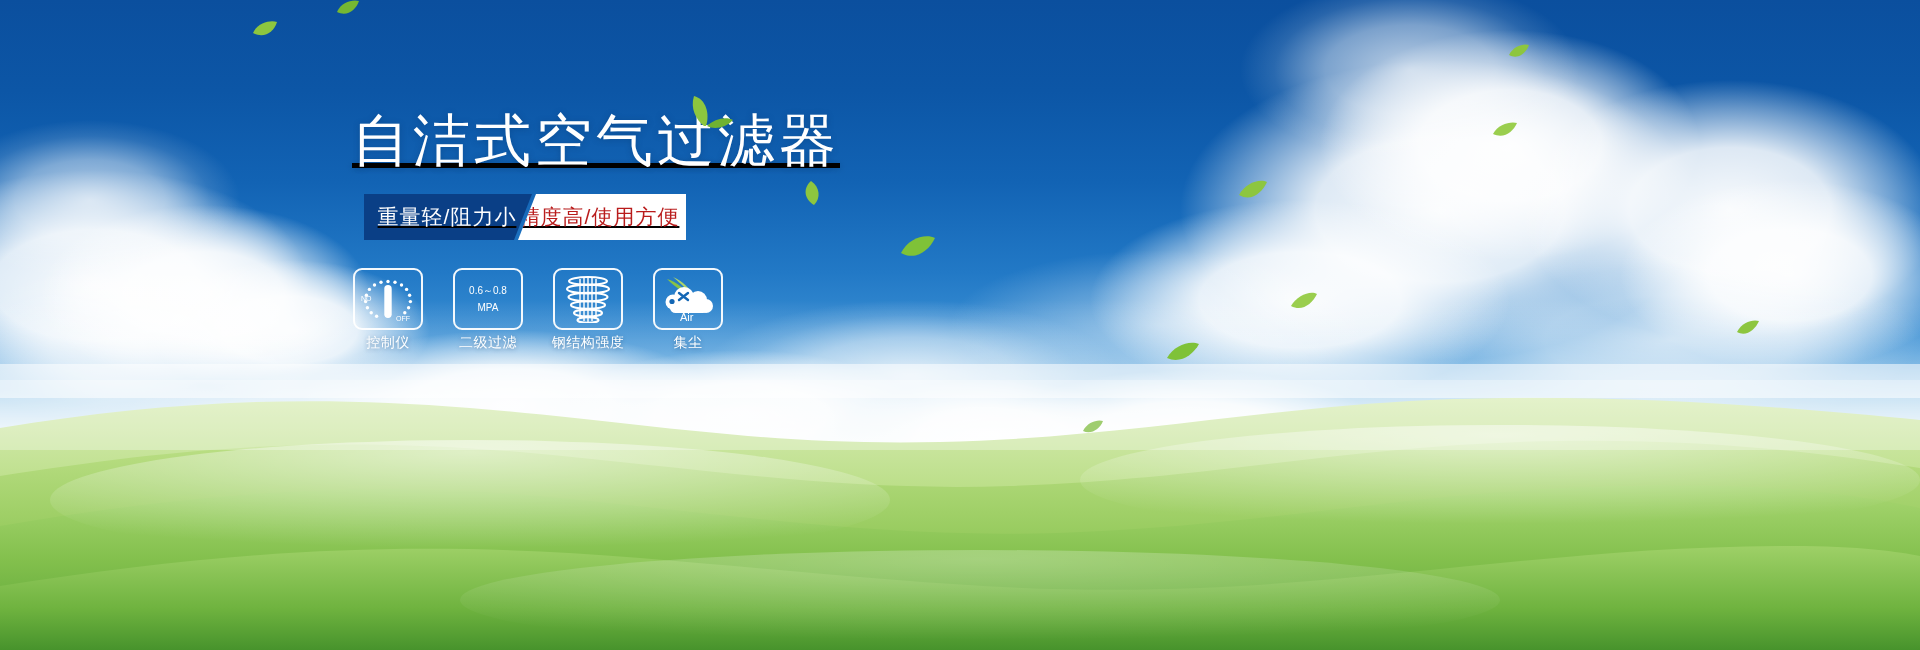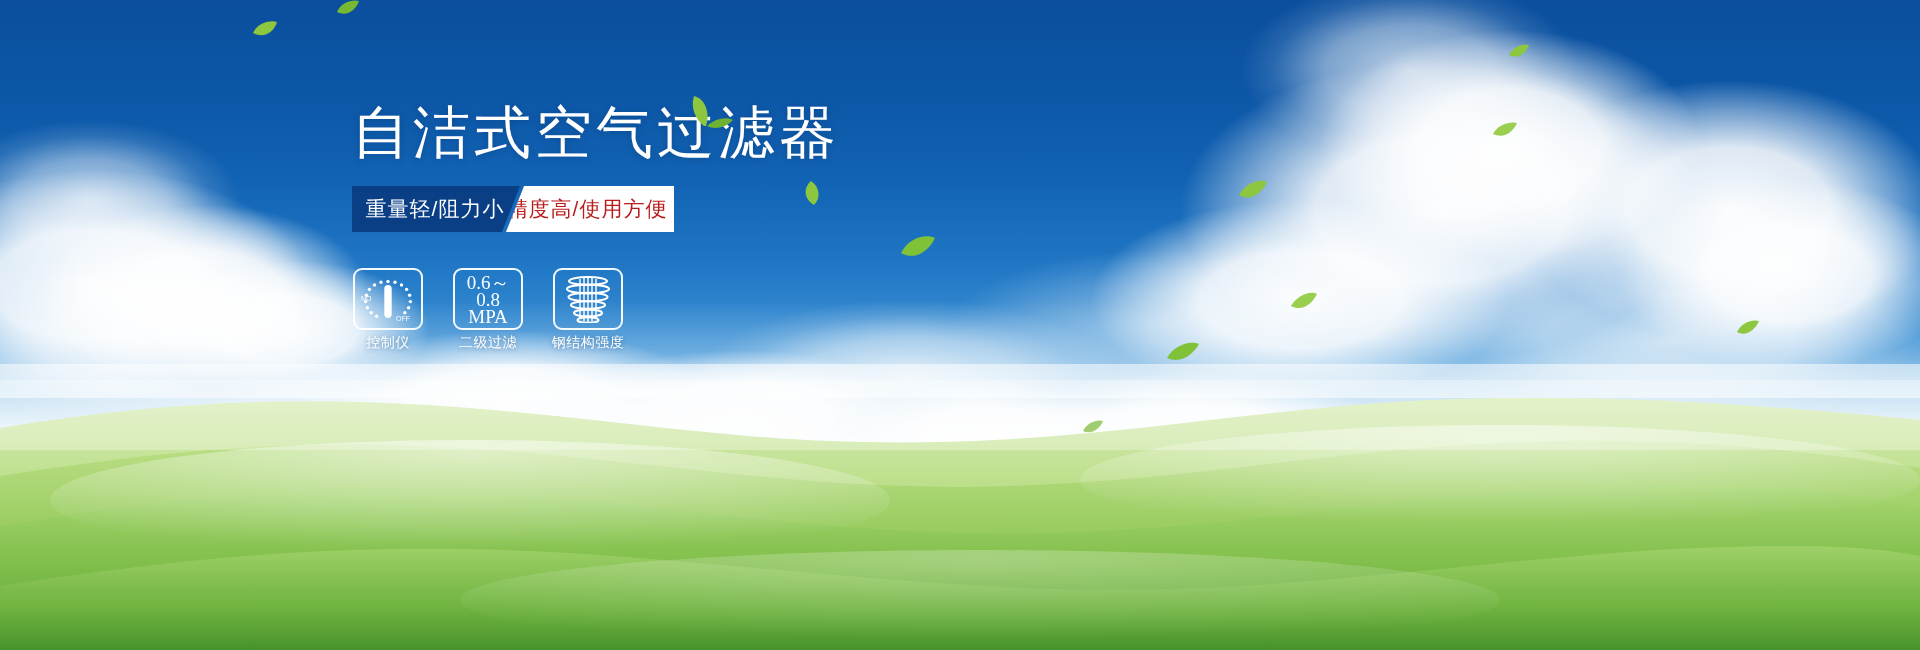--- a/index.html
+++ b/index.html
@@ -38,32 +38,32 @@
     height: 150px; top: 300px;
     background: linear-gradient(180deg, rgba(255,255,255,0) 0%, rgba(255,255,255,0.30) 45%, rgba(255,255,255,0.75) 85%, rgba(255,255,255,0.92) 100%);
     pointer-events: none;
   }
 
   
   .grass-wrap { position: absolute; left: 0; bottom: 0; width: 1920px; height: 300px; }
   .grass-svg { display: block; width: 1920px; height: 300px; }
 
   
-  .content { position: absolute; left: 352px; top: 100px; width: 700px; }
+  .content { position: absolute; left: 352px; top: 108px; width: 700px; text-decoration: underline; }
   .title {
     font-size: 57px;
     line-height: 64px;
     letter-spacing: 4px;
     color: #ffffff;
     font-weight: 400;
     white-space: nowrap;
     text-shadow: 0 1px 6px rgba(4,48,96,0.35);
   }
 
-  .tags { margin-top: 22px; display: flex; align-items: stretch; width: 322px; height: 46px; }
+  .tags { margin-top: 22px; display: flex; align-items: stretch; width: 322px; height: 46px; margin-left: 12px; }
   .tag {
     display: flex; align-items: center; justify-content: center;
     font-size: 21px; letter-spacing: 1px; white-space: nowrap;
   }
   .tag-dark {
     background: #0a3f86; color: #ffffff;
     padding: 0 16px 0 14px;
     clip-path: polygon(0 0, 100% 0, calc(100% - 18px) 100%, 0 100%);
     width: 168px;
   }
@@ -79,21 +79,21 @@
   .features { position: absolute; left: 352px; top: 268px; display: flex; gap: 28px; }
   .feature { width: 72px; display: flex; flex-direction: column; align-items: center; }
   .feature-box {
     width: 70px; height: 62px;
     border: 2px solid rgba(255,255,255,0.95);
     border-radius: 9px;
     display: flex; flex-direction: column;
     align-items: center; justify-content: center;
     color: #ffffff;
   }
-  .fb-text { font-size: 19px; line-height: 17px; text-align: center; letter-spacing: 0; font-family: Liberation Serif, serif; }
+  .fb-text { font-size: 10px; line-height: 17px; text-align: center; letter-spacing: 0; }
   .feature-caption {
     margin-top: 4px; color: #ffffff; font-size: 14px;
     letter-spacing: 0.5px; white-space: nowrap; text-align: center;
     text-shadow: 0 1px 4px rgba(4,48,96,0.4);
   }
 
   
   .leaf { position: absolute; pointer-events: none; }
 </style>
 </head>
@@ -275,15 +275,34 @@
             <line x1="23" y1="2" x2="23" y2="47"></line>
             <line x1="27" y1="3" x2="27" y2="46"></line>
             <line x1="31" y1="4" x2="31" y2="44"></line>
           </g>
         </svg>
       </div>
       <div class="feature-caption">钢结构强度</div>
     </div>
 
 
+    <div class="feature">
+      <div class="feature-box">
+        <svg width="58" height="48" viewBox="0 0 58 48">
+          <path d="M8 4 C18 7 26 14 31 22 C26 18 16 12 8 4 Z" fill="#8dc63f" opacity="0.95"></path>
+          <path d="M14 2 C24 6 31 14 35 22 C30 16 22 9 14 2 Z" fill="#bcdf5e" opacity="0.9"></path>
+          <g fill="#ffffff">
+            <circle cx="14" cy="27" r="7.5"></circle>
+            <circle cx="25" cy="22" r="10"></circle>
+            <circle cx="39" cy="25" r="9"></circle>
+            <rect x="11" y="27" width="38" height="11" rx="5.5"></rect>
+            <circle cx="47" cy="31" r="7"></circle>
+          </g>
+          <circle cx="13" cy="26.5" r="2.6" fill="#1366b4"></circle>
+          <path d="M20 18 L29 25 M29 18 L20 25" stroke="#1366b4" stroke-width="2.4" fill="none" stroke-linecap="round"></path>
+          <text x="21" y="46" font-family="'Liberation Sans',sans-serif" font-size="11" fill="#ffffff">Air</text>
+        </svg>
+      </div>
+      <div class="feature-caption">集尘</div>
+    </div>
 
   </div>
 </div>
 
 </body></html>

